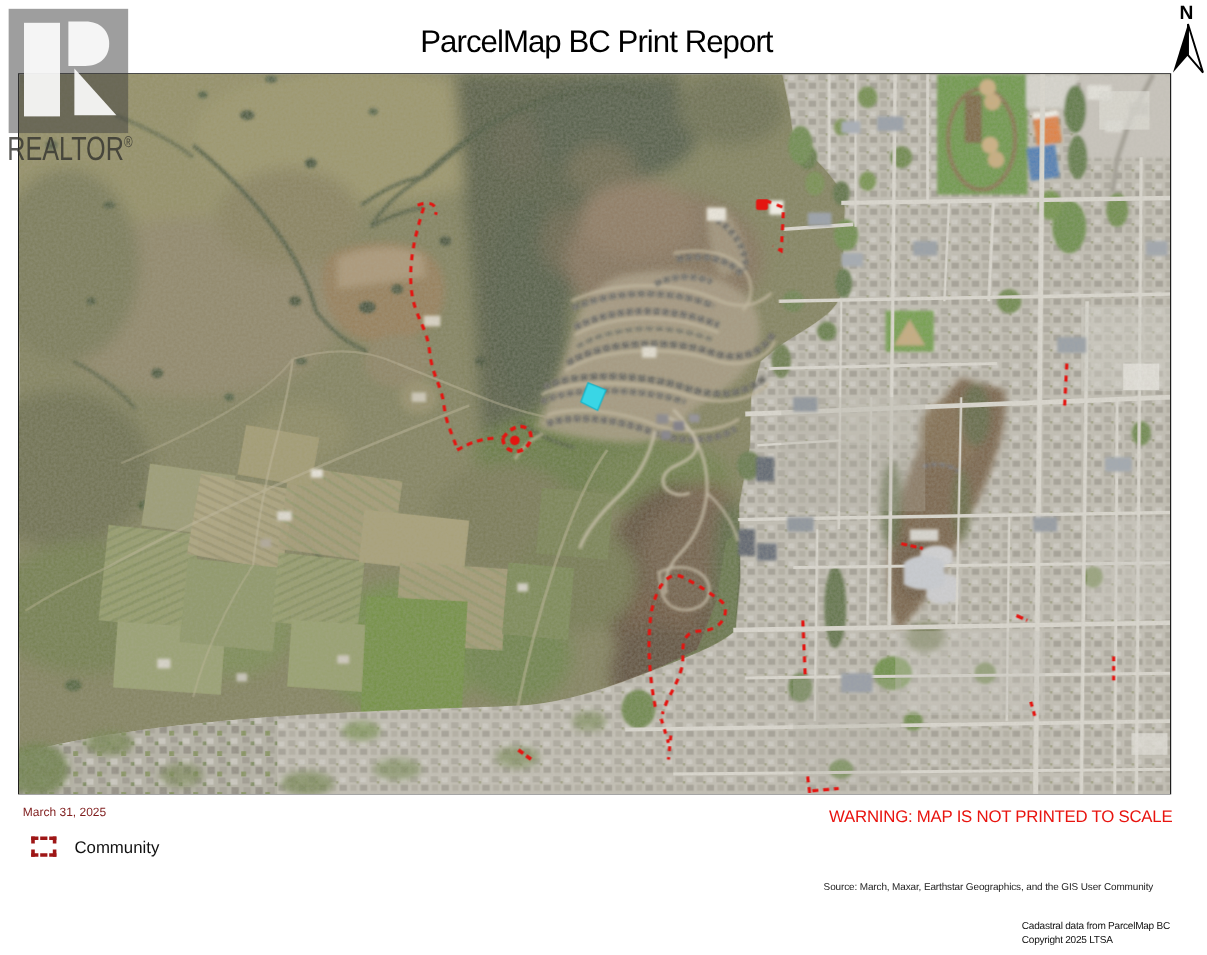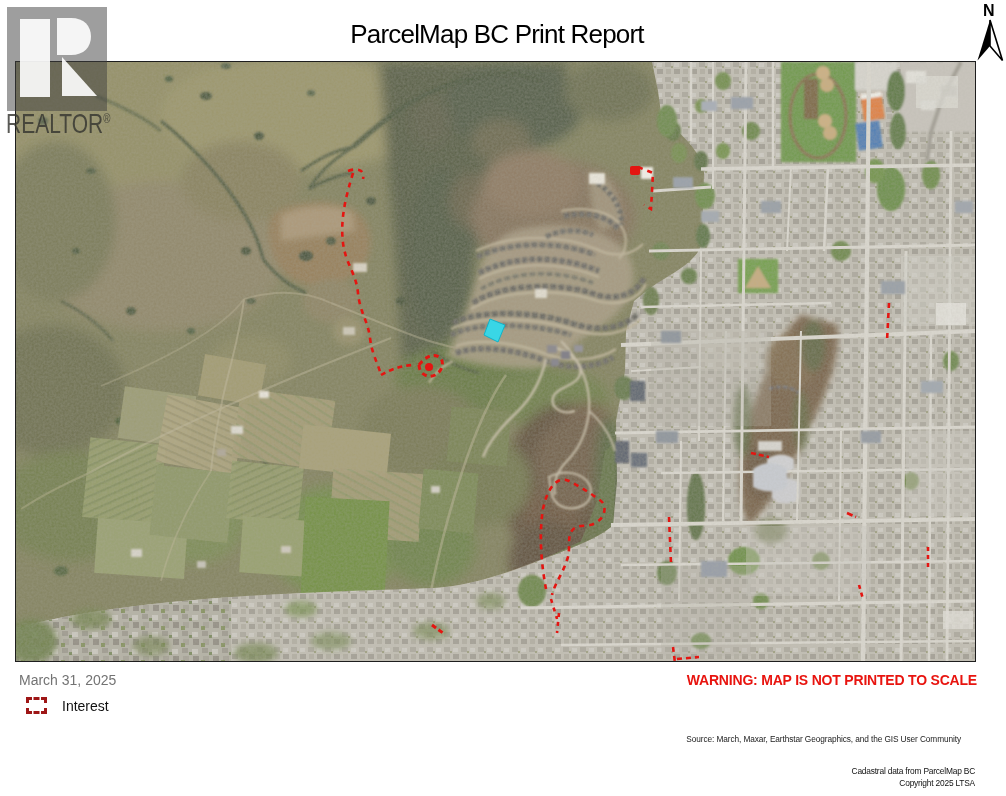--- a/index.html
+++ b/index.html
@@ -2,27 +2,27 @@
 <html><head><meta charset="utf-8">
 <style>
 html,body{margin:0;padding:0;width:1006px;height:796px;background:#fff;overflow:hidden}
 body{font-family:"Liberation Sans",sans-serif;position:relative}
 #title{position:absolute;left:-6px;top:19px;width:1006px;text-align:center;font-size:26px;letter-spacing:-0.8px;color:#000}
 #map{position:absolute;left:15px;top:61px;width:961px;height:601px;border:1.5px solid #1e1e1e;box-sizing:border-box;overflow:hidden}
 #north{position:absolute;left:975px;top:2px}
 #logo{position:absolute;left:7px;top:7px;width:100px;height:104px}
 #rtext{position:absolute;left:6px;top:108px;width:200px;font-size:28px;letter-spacing:0;color:rgba(52,52,48,0.82);transform:scaleX(0.75);transform-origin:0 0}
 #rtext sup{font-size:13px}
-#date{position:absolute;left:19px;top:672px;font-size:14px;color:#737373}
+#date{position:absolute;left:19px;top:672px;font-size:10px;color:#7f1d1d}
 #legend{position:absolute;left:26px;top:697px}
 #legbox{position:absolute;left:0;top:0;width:21px;height:17px;border:3px dashed #9e1616;box-sizing:border-box}
 #legtext{position:absolute;left:36px;top:1px;font-size:14px;color:#111}
-#warn{position:absolute;right:29px;top:672px;font-size:14px;font-weight:700;color:#e8140f;letter-spacing:-0.2px}
+#warn{position:absolute;right:29px;top:672px;font-size:14px;font-weight:400;color:#e8140f;letter-spacing:-0.2px}
 #src{position:absolute;right:45px;top:734px;font-size:8.3px;color:#222;letter-spacing:-0.1px}
-#cad{position:absolute;right:31px;top:766px;font-size:8.4px;color:#111;text-align:right;line-height:11.8px;letter-spacing:-0.2px}
+#cad{position:absolute;right:31px;top:766px;font-size:8.4px;color:#111;line-height:11.8px;letter-spacing:-0.2px}
 </style></head>
 <body>
 <div id="title">ParcelMap BC Print Report</div>
 <svg id="north" width="30" height="62" viewBox="0 0 30 62">
   <text x="8" y="14" font-family="Liberation Sans" font-size="16" font-weight="700" fill="#000">N</text>
   <path d="M15,18 L2.5,58.5 L15,44 Z" fill="#000"></path>
   <path d="M15,18 L27.5,58.5 L15,44 Z" fill="none" stroke="#000" stroke-width="1.6"></path>
 </svg>
 <div id="map">
 <svg width="961" height="601" viewBox="15 61 961 601">
@@ -393,17 +393,17 @@
       <rect x="13" y="12" width="30" height="78"></rect>
       <path d="M50,11 L64,11 C77,11 84,19 84,29.5 C84,40 77,48 64,48 L50,48 Z"></path>
       <path d="M55,50 L55,89 L90,89 Z"></path>
     </g>
   </svg>
 </div>
 <div id="rtext">REALTOR<sup>®</sup></div>
 <div id="date">March 31, 2025</div>
 <div id="legend">
     <div id="legbox"></div>
-    <div id="legtext">Interest</div>
+    <div id="legtext">Community</div>
   </div>
 <div id="warn">WARNING: MAP IS NOT PRINTED TO SCALE</div>
 <div id="src">Source: March, Maxar, Earthstar Geographics, and the GIS User Community</div>
 <div id="cad">Cadastral data from ParcelMap BC<br>Copyright 2025 LTSA</div>
 
 </body></html>

